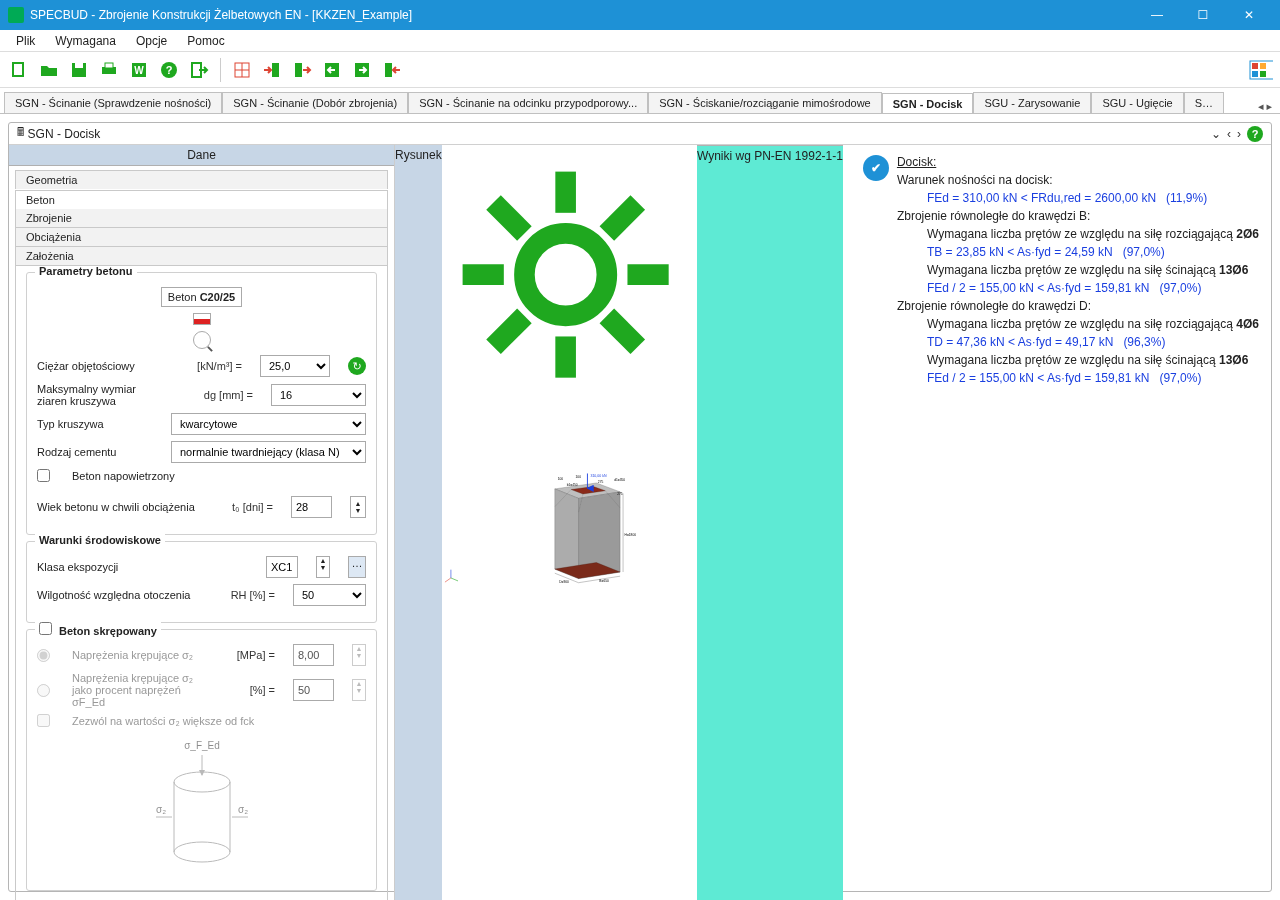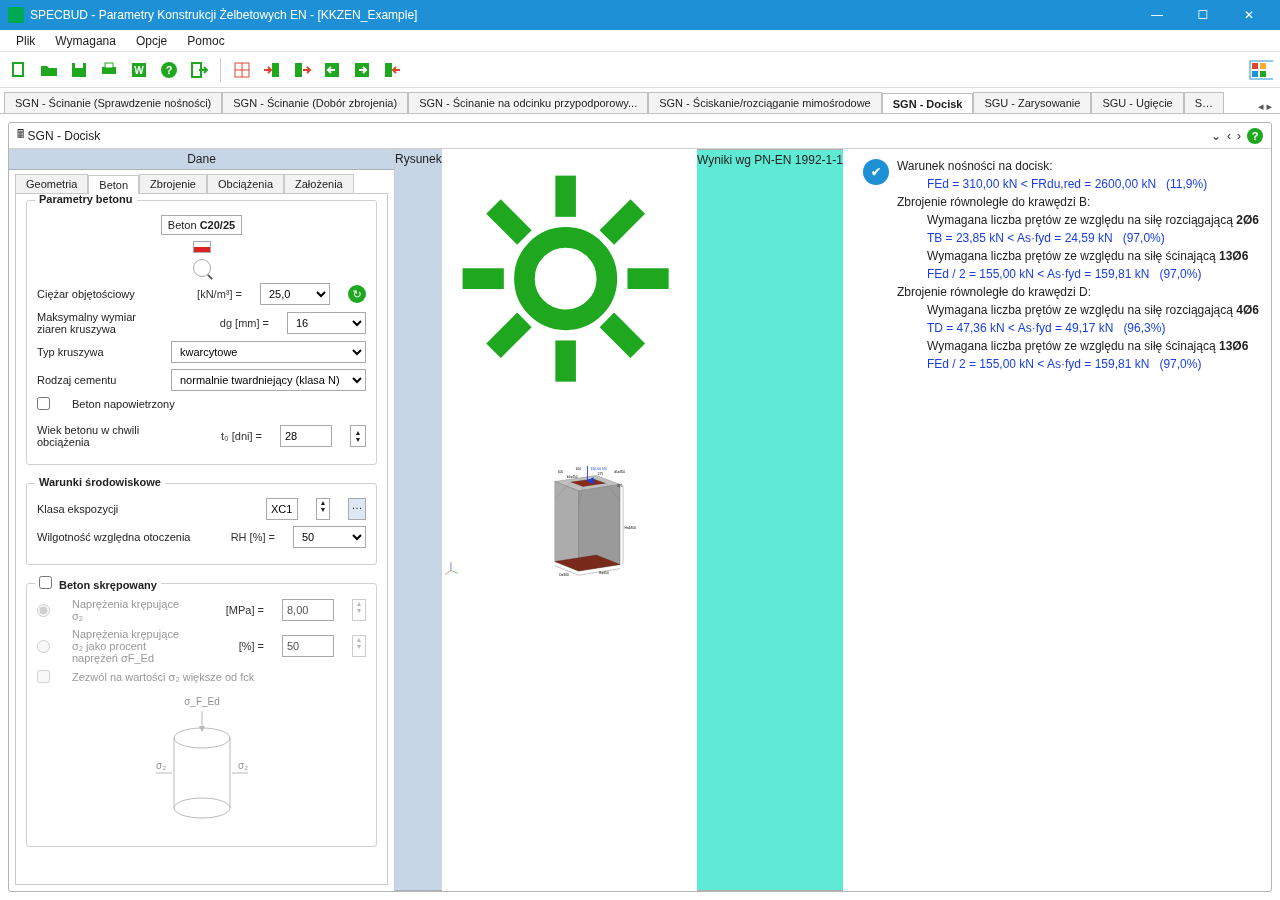--- a/index.html
+++ b/index.html
@@ -31,36 +31,36 @@
 .panel-head .right { margin-left: auto; display:flex; gap:6px; align-items:center; }
 .panel-head .right span { color:#333; cursor:default; }
 .help-dot { width:16px; height:16px; border-radius:50%; background:#1fa81f; color:#fff; display:flex; align-items:center; justify-content:center; font-weight:bold; font-size:11px;}
 
 .panel-body { flex:1; display:flex; }
 
 .col-head { background: #c7d6e6; text-align:center; font-size:12px; padding:3px 0; border-bottom:1px solid #b0b0b0; }
 .left-col { width: 386px; border-right: 1px solid #ccc; display:flex; flex-direction:column; }
 .right-col { flex:1; display:flex; flex-direction:row; }
 
-.subtabs { display:flex; padding: 4px 6px 0 6px; gap:0; }
+.subtabs { display:flex; padding: 4px 6px 0 6px; gap:0;flex-direction:column; }
 .subtab { padding: 3px 10px; border:1px solid #c9c9c9; border-bottom:none; background:#f2f2f2; font-size:11px; }
 .subtab.active { background:#fff; font-weight:500; position:relative; top:1px; }
 .subtab-panel { border:1px solid #c9c9c9; margin: 0 6px 6px 6px; padding: 6px 10px; flex:1; overflow:auto; }
 
-.group { border:1px solid #d0d0d0; border-radius:3px; padding:8px 10px 10px 10px; margin-bottom:18px; position:relative; }
+.group { border:1px solid #d0d0d0; border-radius:3px; padding:8px 10px 10px 10px; margin-bottom:6px; position:relative; }
 .group .gtitle { position:absolute; top:-8px; left:8px; background:#fff; padding:0 4px; font-weight:600; font-size:11px; }
 .row { display:flex; align-items:center; margin: 6px 0; gap:18px; font-size:11px; }
 .row label { flex:1; }
 .row .unit { color:#333; min-width:58px; text-align:right; }
 select, input[type=text] { font-size:11px; padding:2px 4px; border:1px solid #aaa; background:#fff; height:22px; }
 select { min-width: 70px; }
 input[type=checkbox], input[type=radio] { margin-right:4px; }
 .wide { width:100%; }
 .disabled { color:#999; }
-.spin { width:52px; }
+.spin { width:41px; }
 
 .drawing { flex:1; position:relative; background:#fff; }
 .drawing svg { width:100%; height:100%; }
 
 .results-bar { background:#5eead4; text-align:center; padding:3px 0; font-size:12px; border-top:1px solid #b0b0b0; border-bottom:1px solid #b0b0b0; }
 .results { padding:8px 12px 8px 20px; display:flex; gap:8px; font-size:12px; line-height:1.5; }
 .check { width:26px; height:26px; border-radius:50%; background:#1e91d6; color:#fff; display:flex; align-items:center; justify-content:center; font-weight:bold; margin-top:2px; flex-shrink:0;}
 .results .txt { flex:1; }
 .blue { color:#1a3fe0;margin-top:9px; }
 .eq { font-family: "Segoe UI", sans-serif; }
@@ -69,21 +69,21 @@
 .flagrow { display:flex; align-items:center; gap:6px;flex-direction:column; }
 .flag { width:18px; height:12px; background:linear-gradient(#fff 50%,#d22 50%); border:1px solid #aaa;}
 .lookup { width:18px;height:18px; border:1px solid #aaa; border-radius:50%; position:relative;}
 .lookup::after{content:""; position:absolute; width:6px;height:2px;background:#555; bottom:-2px; right:-3px; transform:rotate(45deg);}
 </style>
 </head>
 <body>
 
 <div class="titlebar">
   <div class="icon"></div>
-  <div class="title">SPECBUD - Parametry Konstrukcji Żelbetowych EN - [KKZEN_Example]</div>
+  <div class="title">SPECBUD - Zbrojenie Konstrukcji Żelbetowych EN - [KKZEN_Example]</div>
   <div class="winbtn">—</div>
   <div class="winbtn">☐</div>
   <div class="winbtn">✕</div>
 </div>
 
 <div class="menubar">
   <span>Plik</span>
   <span>Wymagana</span>
   <span>Opcje</span>
   <span>Pomoc</span>
@@ -227,21 +227,21 @@
             </div>
             <div class="row">
               <label>Ciężar objętościowy</label>
               <span class="unit">[kN/m³] =</span>
               <select style="width:55px"><option>25,0</option></select>
               <span style="width:18px;height:18px;border-radius:50%;background:#1fa81f;color:#fff;display:flex;align-items:center;justify-content:center;">↻</span>
             </div>
             <div class="row">
               <label><span>Maksymalny wymiar</span><br><span>ziaren kruszywa</span></label>
               <span class="unit">dg  [mm] =</span>
-              <select style="width:79px"><option>16</option></select>
+              <select style="width:95px"><option>16</option></select>
             </div>
             <div class="row">
               <label>Typ kruszywa</label>
               <select class="wide" style="max-width:195px"><option>kwarcytowe</option></select>
             </div>
             <div class="row">
               <label>Rodzaj cementu</label>
               <select class="wide" style="max-width:195px"><option>normalnie twardniejący (klasa N)</option></select>
             </div>
             <div class="row">
@@ -375,20 +375,21 @@
                   <line x1="16" y1="8" x2="19" y2="5"></line>
                 </g>
               </svg>
           </div>
         </div>
 
         <div class="results-bar">Wyniki wg PN-EN 1992-1-1</div>
         <div class="results">
           <div class="check">✔</div>
           <div class="txt">
+            <div><u>Docisk:</u></div>
             <div>Warunek nośności na docisk:</div>
             <div style="padding-left:30px"><span class="blue eq">FEd = 310,00 kN  &lt;  FRdu,red = 2600,00 kN</span>&nbsp;&nbsp;&nbsp;<span class="blue">(11,9%)</span></div>
             <div>Zbrojenie równoległe do krawędzi B:</div>
             <div style="padding-left:30px"><span>Wymagana liczba prętów ze względu na siłę rozciągającą</span> <b>2Ø6</b></div>
             <div style="padding-left:30px"><span class="blue eq">TB = 23,85 kN  &lt;  As·fyd = 24,59 kN</span>&nbsp;&nbsp;&nbsp;<span class="blue">(97,0%)</span></div>
             <div style="padding-left:30px"><span>Wymagana liczba prętów ze względu na siłę ścinającą</span> <b>13Ø6</b></div>
             <div style="padding-left:30px"><span class="blue eq">FEd / 2 = 155,00 kN  &lt;  As·fyd = 159,81 kN</span>&nbsp;&nbsp;&nbsp;<span class="blue">(97,0%)</span></div>
             <div>Zbrojenie równoległe do krawędzi D:</div>
             <div style="padding-left:30px"><span>Wymagana liczba prętów ze względu na siłę rozciągającą</span> <b>4Ø6</b></div>
             <div style="padding-left:30px"><span class="blue eq">TD = 47,36 kN  &lt;  As·fyd = 49,17 kN</span>&nbsp;&nbsp;&nbsp;<span class="blue">(96,3%)</span></div>

